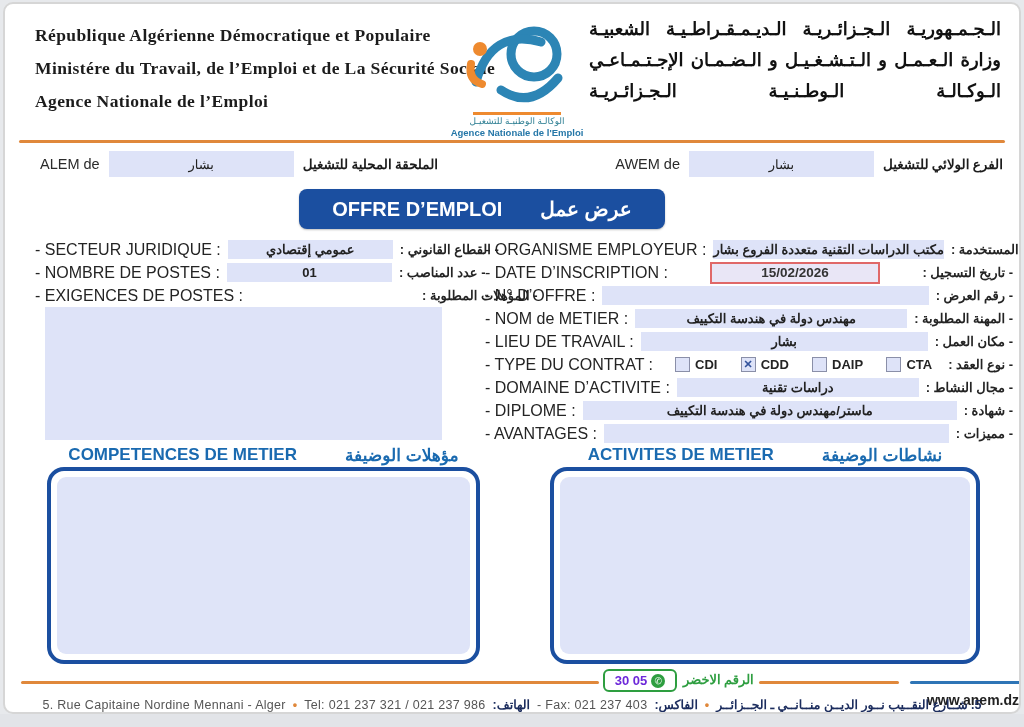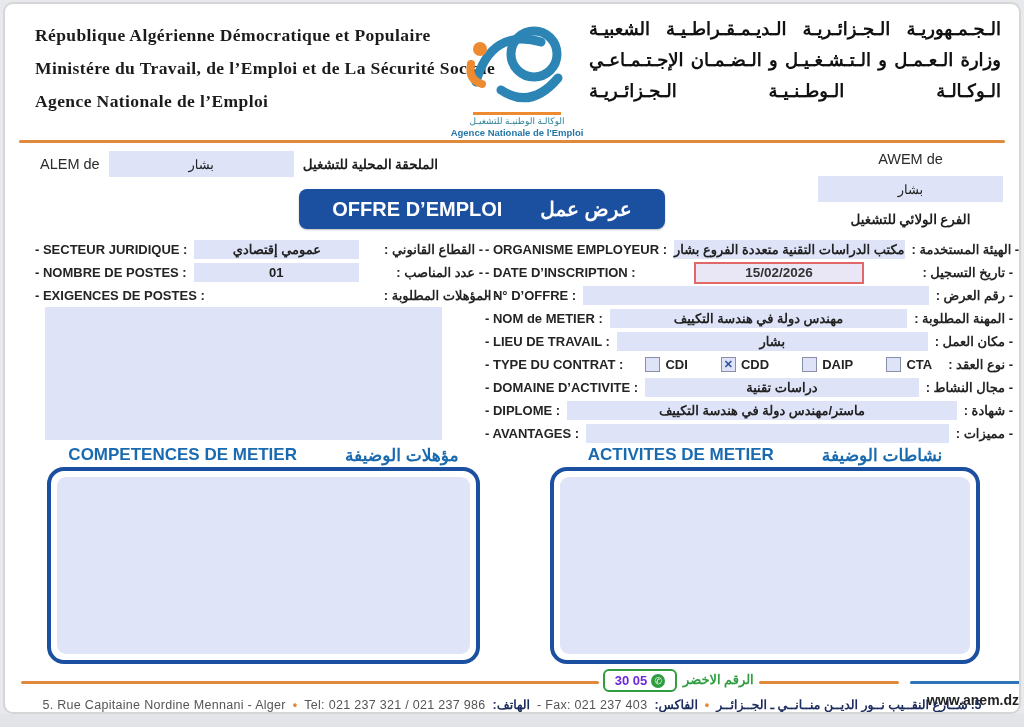--- a/index.html
+++ b/index.html
@@ -13,34 +13,34 @@
   .hdr-ar { position:absolute; top:10px; right:18px; width:412px; direction:rtl; font-weight:bold;
             font-size:18px; color:#111; line-height:31px; text-align:justify; }
   .hdr-ar div { text-align:justify; text-align-last:justify; }
   .logo { position:absolute; top:8px; left:438px; width:150px; height:126px; }
 
   .rule-orange-top { position:absolute; top:136px; left:14px; right:14px; height:3px; background:#E0883B; border-radius:2px; }
 
   
   .branch-group { position:absolute; top:147px; display:flex; align-items:center; gap:9px; }
   .branch-left  { left:35px; }
-  .branch-right { right:16px;flex-direction:column; }
+  .branch-right { right:16px; }
   .branch-label { font-size:14.5px; color:#2b2b2b; }
   .branch-field { width:185px; height:26px; background:#DEE3F8; display:flex; align-items:center;
                   justify-content:center; font-size:13px; color:#222; }
   .branch-ar { font-size:13.5px; font-weight:600; color:#1d1d1d; direction:rtl; white-space:nowrap;font-family:Liberation Serif, serif; }
 
   
   .banner { position:absolute; top:185px; left:294px; width:366px; height:40px; background:#1B4FA0;
             border-radius:8px; display:flex; align-items:center; justify-content:center; gap:38px;
             color:#fff; font-weight:bold; font-size:20px; box-shadow:0 1px 2px rgba(0,0,0,.25); }
 
   
   .frow { display:flex; align-items:center; height:23px; }
-  .flabel { font-size:13px; font-weight:700; color:#242424; white-space:nowrap; }
+  .flabel { font-size:16px; font-weight:400; color:#242424; white-space:nowrap; }
   .ffield { flex:1; height:19px; margin:16px 7px; background:#DEE3F8; display:flex; align-items:center;
             justify-content:center; font-size:13px; color:#222; white-space:nowrap;font-weight:bold; }
   .falabel { font-size:13px; font-weight:600; color:#242424; direction:rtl; white-space:nowrap; }
   .col-left  { position:absolute; top:234px; left:30px;  width:448px; }
   .col-right { position:absolute; top:234px; left:480px; width:528px; }
   .col-left .ffield { flex:0 0 165px; }
   .col-left .spacer { flex:1; }
   .ffield.nofill { background:transparent; }
   .fmid { flex:1; display:flex; align-items:center; justify-content:center; }
   .datebox { width:170px; height:22px; background:#E9E6F6; border:2px solid #E06868;

